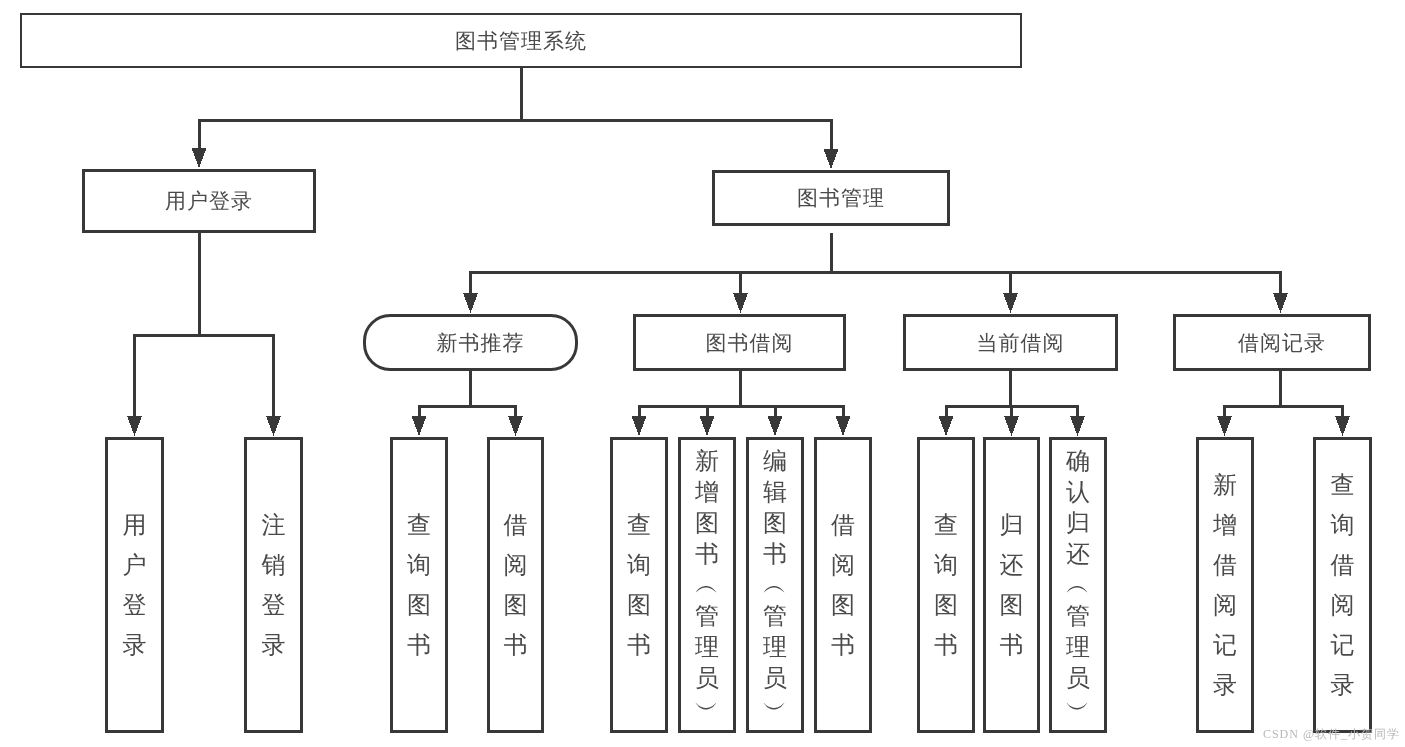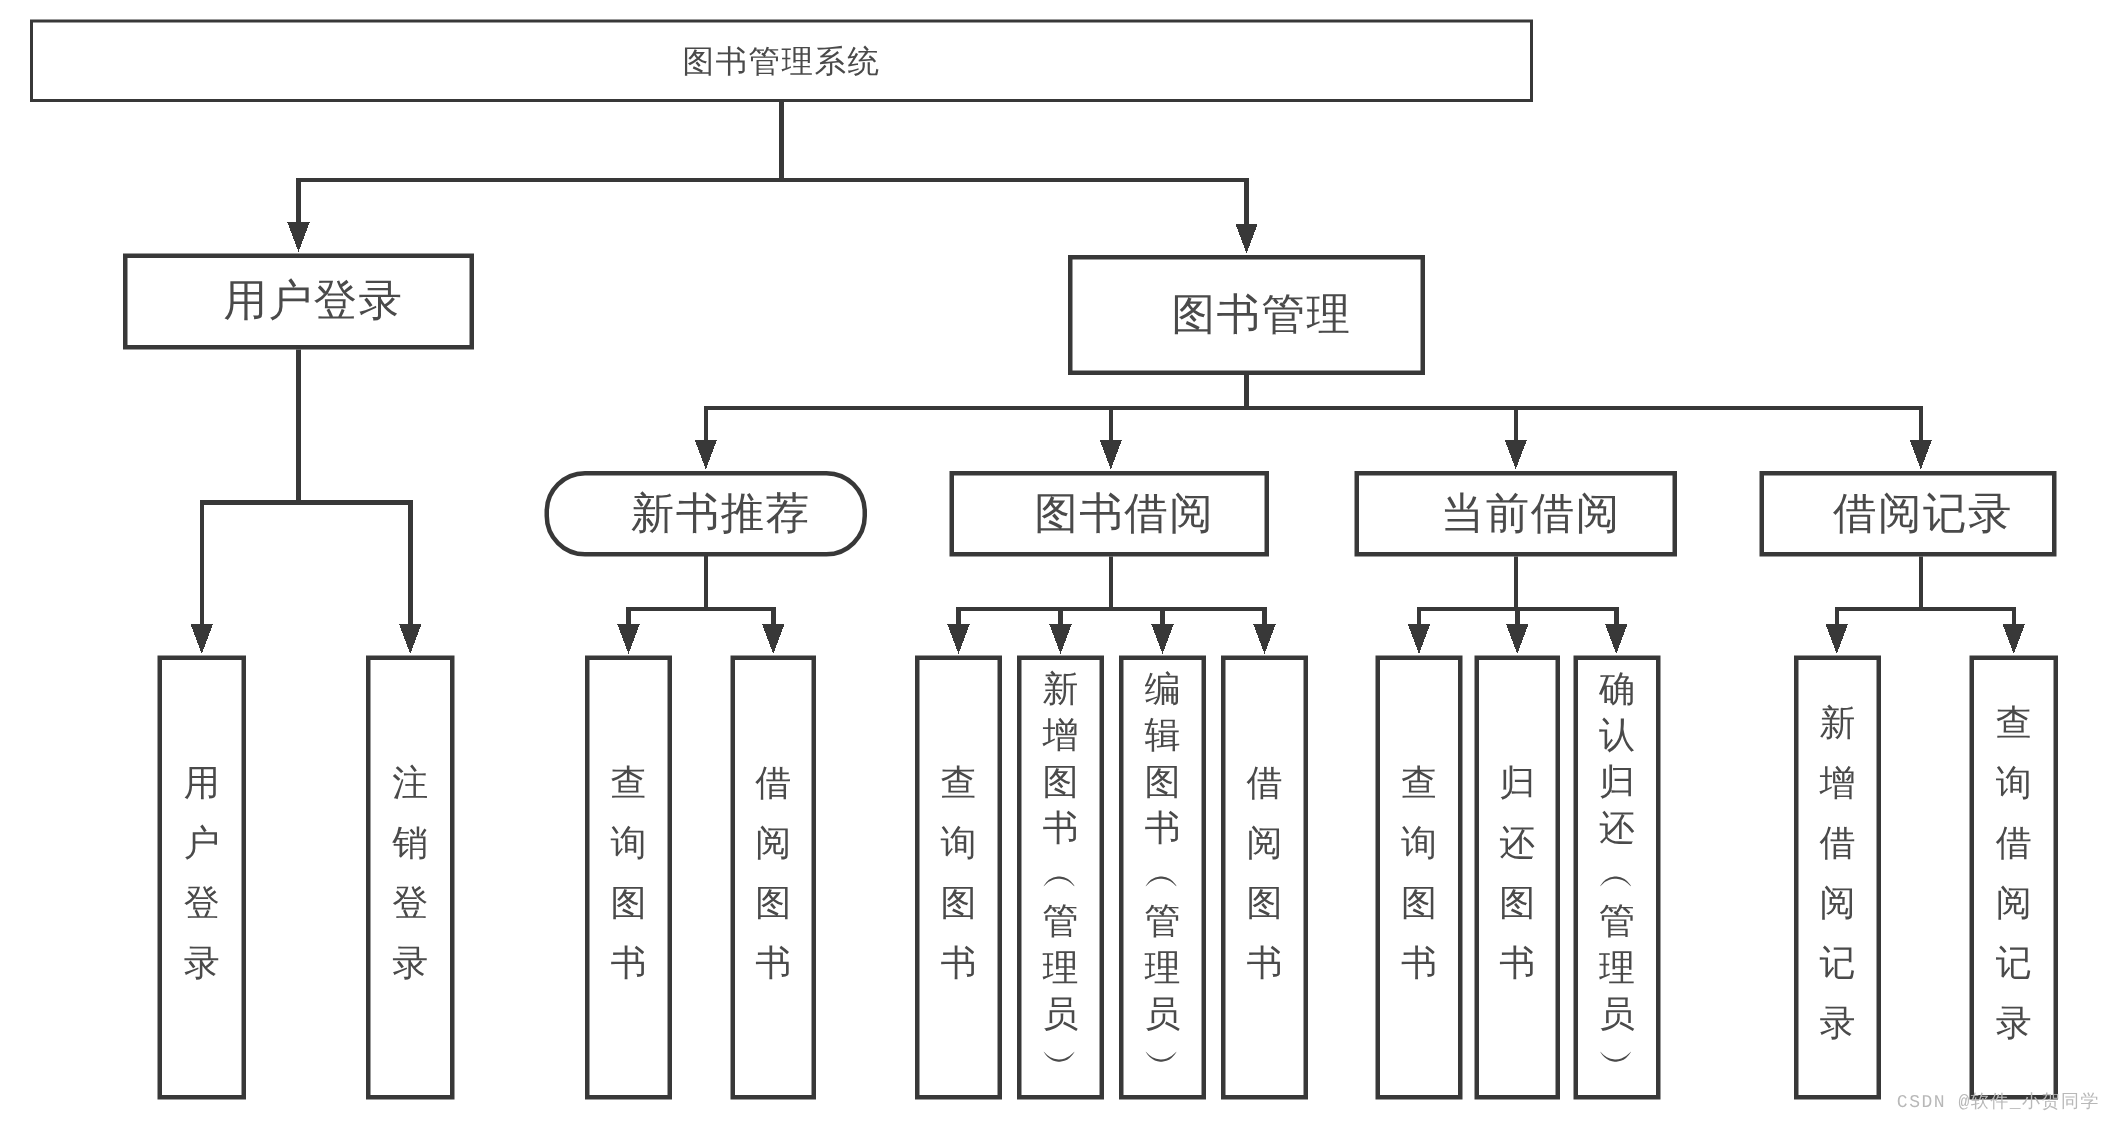--- a/index.html
+++ b/index.html
@@ -7,35 +7,35 @@
     --text:#4a4a4a;
     --wm:#b8b8b8;
     --bg:#ffffff;
   }
   html,body{margin:0;padding:0;background:var(--bg);}
   .canvas{
     position:relative;
     width:1405px;height:747px;
     background:var(--bg);
     overflow:hidden;
-    font-family:Liberation Mono, monospace;
+    font-family:Liberation Serif, serif;
   }
   .connectors{position:absolute;left:0;top:0;}
   .cl{stroke:var(--line);stroke-width:3;fill:none;}
   .ah{fill:var(--line);stroke:none;}
   .node{
     position:absolute;
     box-sizing:border-box;
     border:3px solid var(--line);
     background:var(--bg);
     display:flex;align-items:center;justify-content:center;
     color:var(--text);
   }
   .root-node{border-width:2px;font-size:21px;letter-spacing:1px;}
-  .branch-node{font-size:29px;letter-spacing:1px;padding-left:20px;}
+  .branch-node{font-size:21px;letter-spacing:1px;padding-left:20px;}
   .leaf-node{font-size:24px;}
   .vlabel{display:block;text-align:center;white-space:nowrap;}
   .watermark{
     position:absolute;
     right:5px;bottom:4px;
     color:var(--wm);
     font-size:12px;
     letter-spacing:1px;
     pointer-events:none;
   }
@@ -108,21 +108,21 @@
     <polygon class="ah" points="1335,416 1350,416 1342.5,436"></polygon>
   </svg>
 
   <div class="node root-node" style="left:20px;top:13px;width:1002px;height:55px;">
     <span>图书管理系统</span>
   </div>
 
   <div class="node branch-node" style="left:82px;top:169px;width:234px;height:64px;">
     <span>用户登录</span>
   </div>
-  <div class="node branch-node" style="left:712px;top:170px;width:238px;height:80px;">
+  <div class="node branch-node" style="left:712px;top:170px;width:238px;height:56px;">
     <span>图书管理</span>
   </div>
 
   <div class="node branch-node" style="left:363px;top:314px;width:215px;height:57px;border-radius:27px;">
     <span>新书推荐</span>
   </div>
   <div class="node branch-node" style="left:633px;top:314px;width:213px;height:57px;">
     <span>图书借阅</span>
   </div>
   <div class="node branch-node" style="left:903px;top:314px;width:215px;height:57px;">

